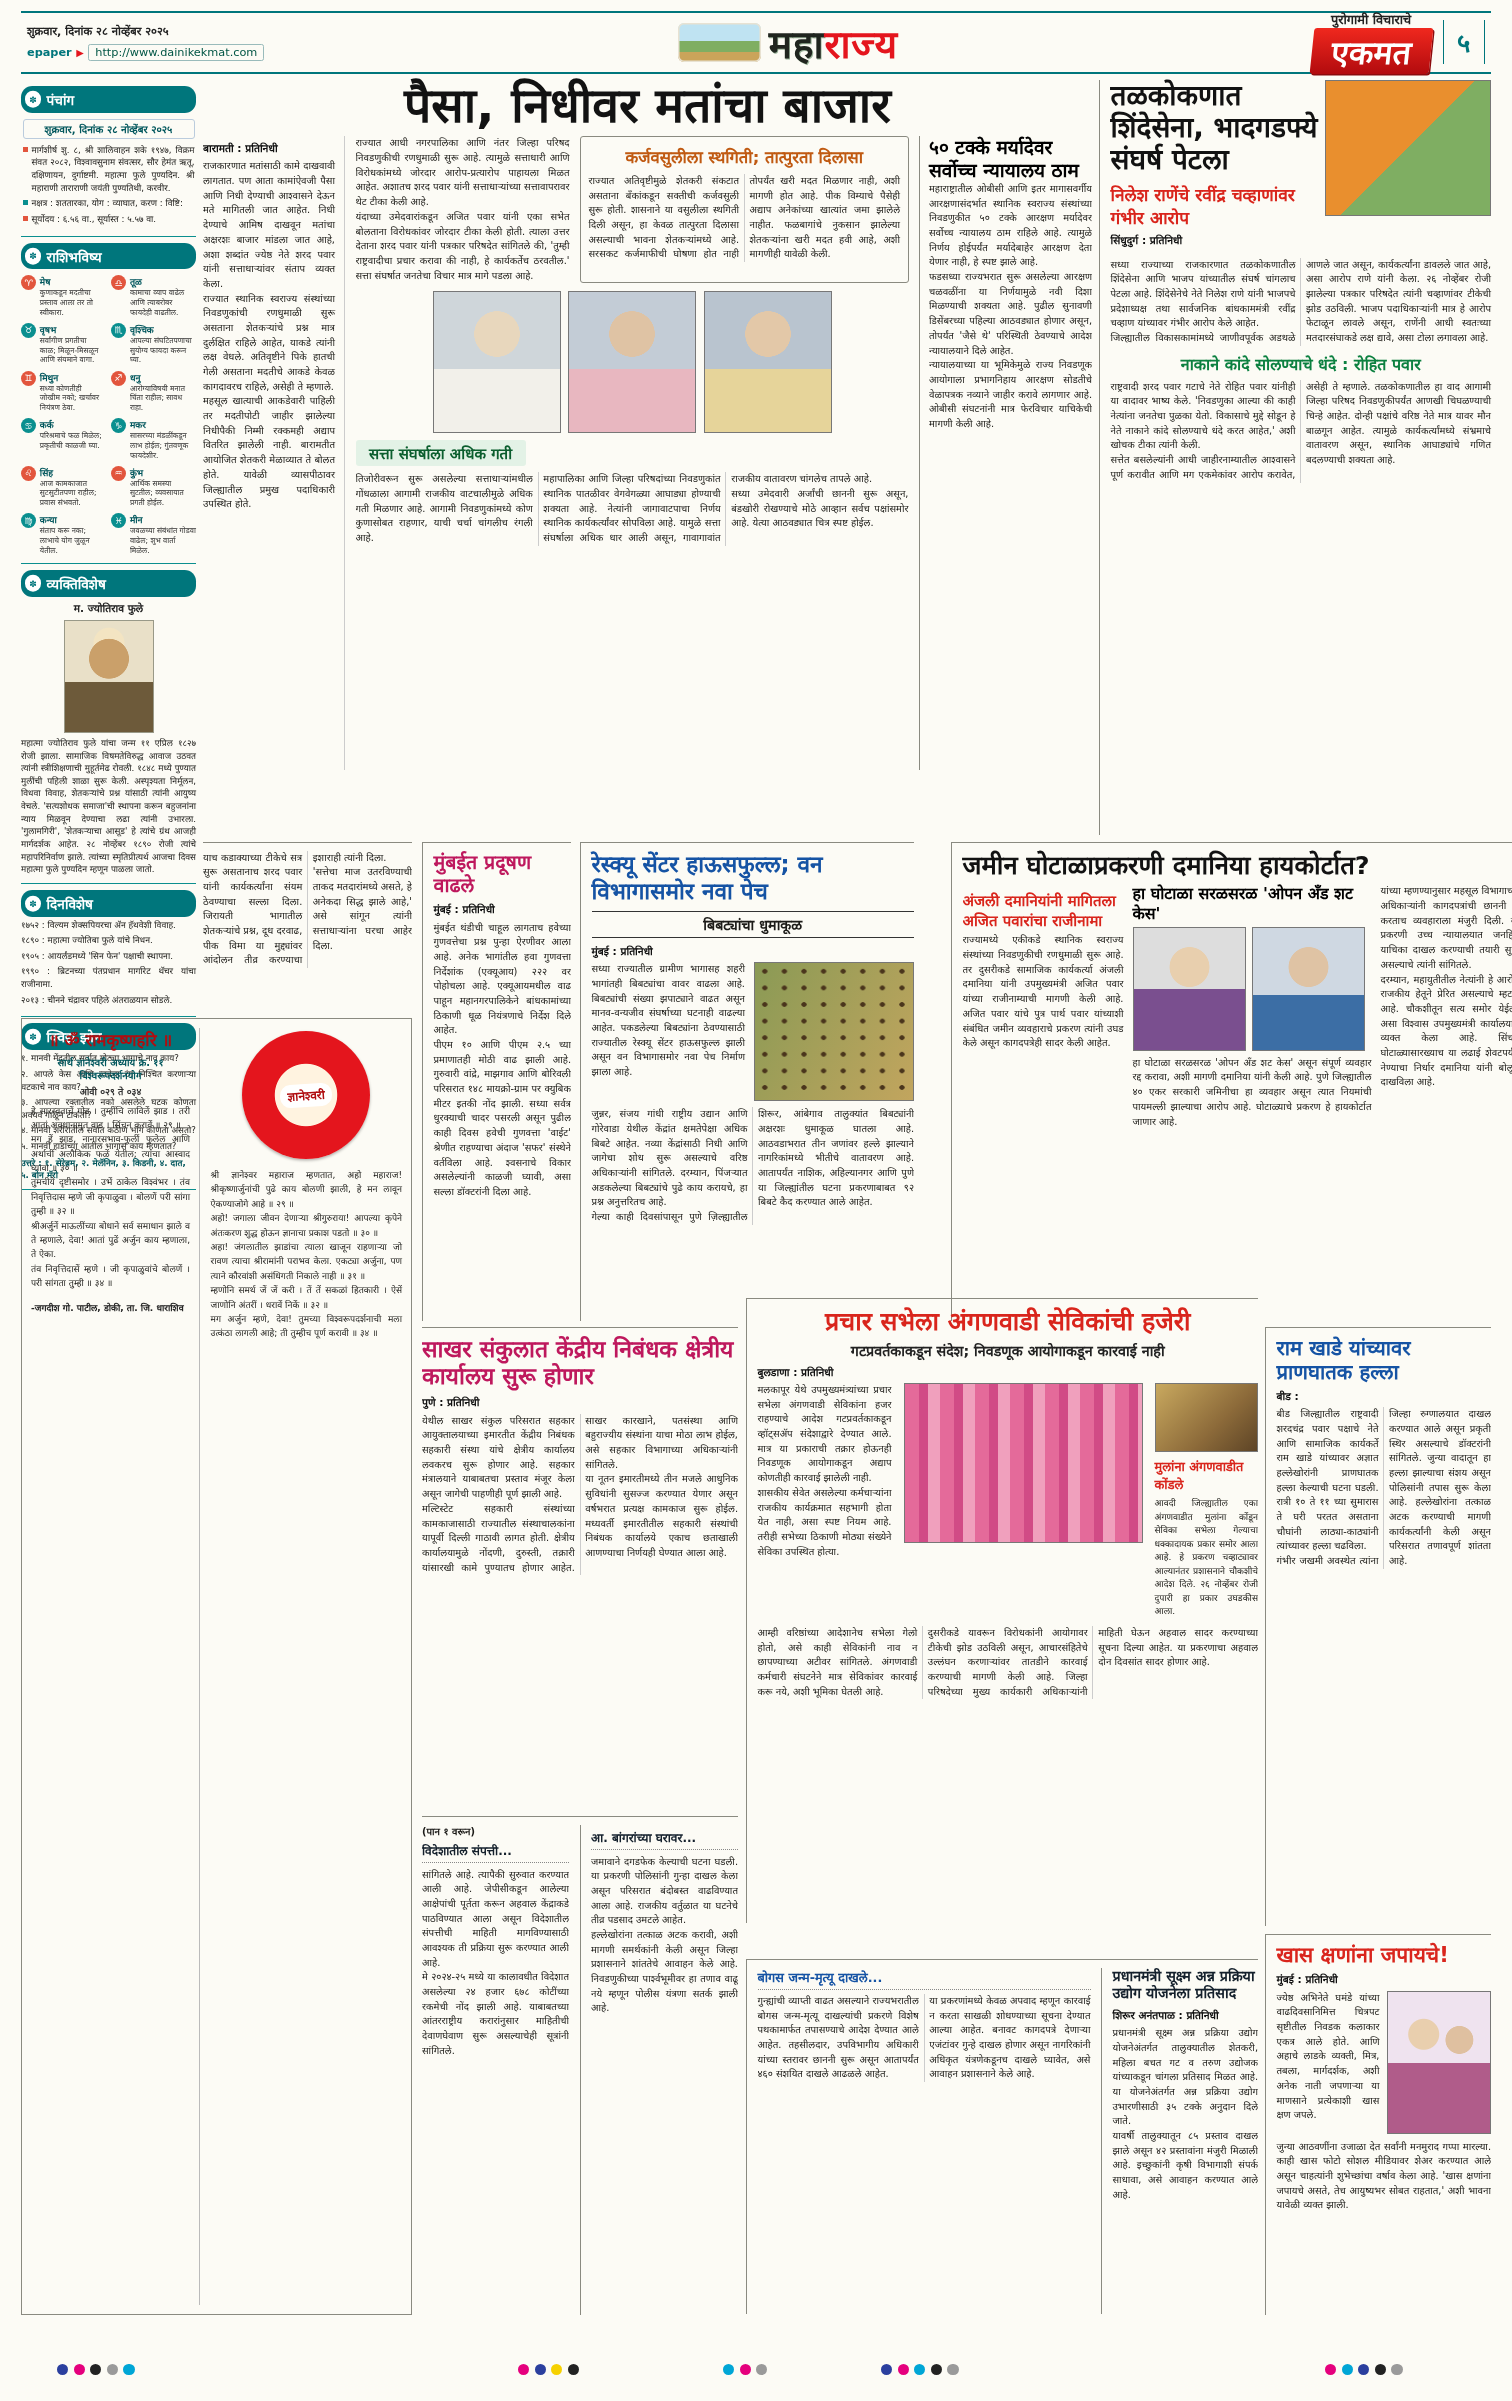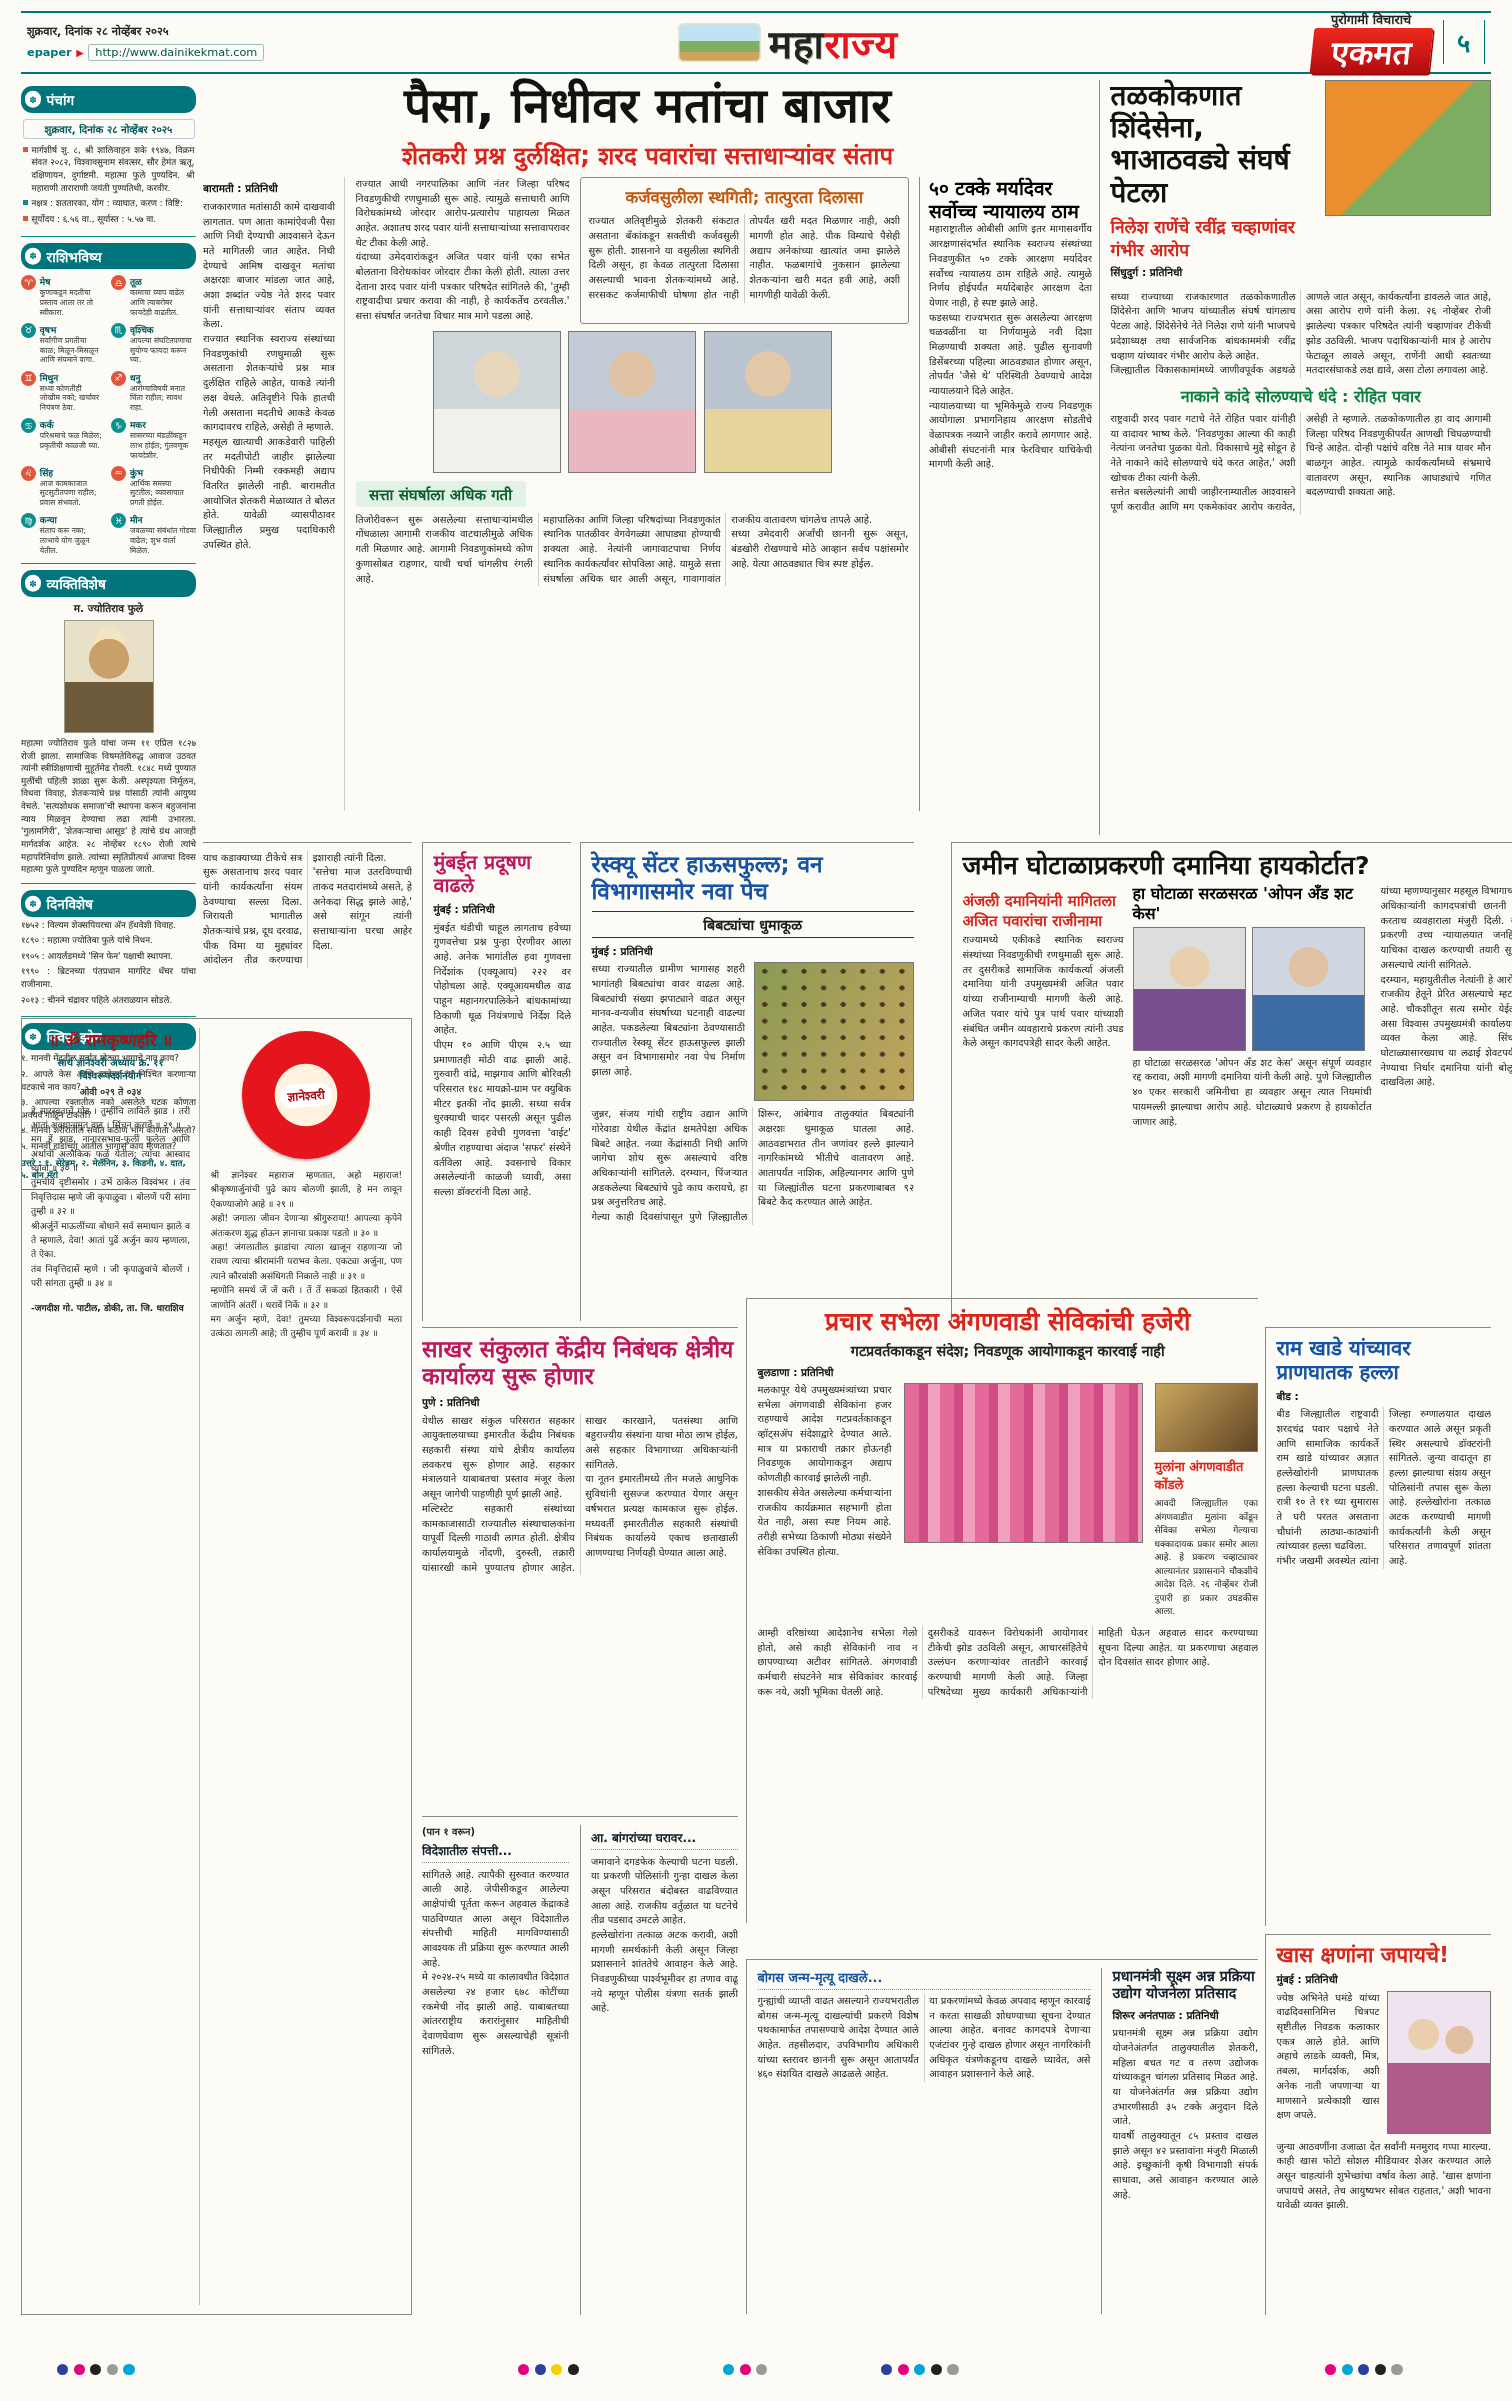--- a/index.html
+++ b/index.html
@@ -333,21 +333,20 @@
       <div class="dny-verse">श्री ज्ञानेश्वर महाराज म्हणतात, अहो महाराज! श्रीकृष्णार्जुनांची पुढे काय बोलणी झाली, हे मन लावून ऐकण्याजोगे आहे ॥ २९ ॥
 अहो! जगाला जीवन देणाऱ्या श्रीगुरुराया! आपल्या कृपेने अंतःकरण शुद्ध होऊन ज्ञानाचा प्रकाश पडतो ॥ ३० ॥
 अहा! जंगलातील झाडांचा त्याला खाजून राहणाऱ्या जो रावण त्याचा श्रीरामांनी पराभव केला. एकट्या अर्जुना, पण त्याने कौरवांशी असंधिगती निकाले नाही ॥ ३१ ॥
 म्हणोनि समर्थ जें जें करी । तें तें सकळां हितकारी । ऐसें जाणोनि अंतरीं । धरावें निकें ॥ ३२ ॥
 मग अर्जुन म्हणे, देवा! तुमच्या विश्वरूपदर्शनाची मला उत्कंठा लागली आहे; ती तुम्हीच पूर्ण करावी ॥ ३४ ॥</div>
     </div>
   </section>
 
   <section id="lead" class="abs">
     <h1 class="h-black-xl">पैसा, निधीवर मतांचा बाजार</h1>
-    <div class="sub-red-center">शेतकरी प्रश्न दुर्लक्षित; शरद पवारांचा सत्ताधाऱ्यांवर संताप</div>
     <div class="lead-grid">
       <div class="lead-colA">
         <div class="byline">बारामती : प्रतिनिधी</div>
         <div class="body-text">राजकारणात मतांसाठी कामे दाखवावी लागतात. पण आता कामांऐवजी पैसा आणि निधी देण्याची आश्वासने देऊन मते मागितली जात आहेत. निधी देण्याचे आमिष दाखवून मतांचा अक्षरशः बाजार मांडला जात आहे, अशा शब्दांत ज्येष्ठ नेते शरद पवार यांनी सत्ताधाऱ्यांवर संताप व्यक्त केला.
 राज्यात स्थानिक स्वराज्य संस्थांच्या निवडणुकांची रणधुमाळी सुरू असताना शेतकऱ्यांचे प्रश्न मात्र दुर्लक्षित राहिले आहेत, याकडे त्यांनी लक्ष वेधले. अतिवृष्टीने पिके हातची गेली असताना मदतीचे आकडे केवळ कागदावरच राहिले, असेही ते म्हणाले.
 महसूल खात्याची आकडेवारी पाहिली तर मदतीपोटी जाहीर झालेल्या निधीपैकी निम्मी रक्कमही अद्याप वितरित झालेली नाही. बारामतीत आयोजित शेतकरी मेळाव्यात ते बोलत होते. यावेळी व्यासपीठावर जिल्ह्यातील प्रमुख पदाधिकारी उपस्थित होते.</div>
       </div>
       <div class="lead-colB">
         <div class="body-text">राज्यात आधी नगरपालिका आणि नंतर जिल्हा परिषद निवडणुकीची रणधुमाळी सुरू आहे. त्यामुळे सत्ताधारी आणि विरोधकांमध्ये जोरदार आरोप-प्रत्यारोप पाहायला मिळत आहेत. अशातच शरद पवार यांनी सत्ताधाऱ्यांच्या सत्तावापरावर थेट टीका केली आहे.
 यंदाच्या उमेदवारांकडून अजित पवार यांनी एका सभेत बोलताना विरोधकांवर जोरदार टीका केली होती. त्याला उत्तर देताना शरद पवार यांनी पत्रकार परिषदेत सांगितले की, 'तुम्ही राष्ट्रवादीचा प्रचार करावा की नाही, हे कार्यकर्तेच ठरवतील.' सत्ता संघर्षात जनतेचा विचार मात्र मागे पडला आहे.</div>
@@ -372,21 +371,21 @@
         <div class="body-text cols3">तिजोरीवरून सुरू असलेल्या सत्ताधाऱ्यांमधील गोंधळाला आगामी राजकीय वाटचालीमुळे अधिक गती मिळणार आहे. आगामी निवडणुकांमध्ये कोण कुणासोबत राहणार, याची चर्चा चांगलीच रंगली आहे.
 महापालिका आणि जिल्हा परिषदांच्या निवडणुकांत स्थानिक पातळीवर वेगवेगळ्या आघाड्या होण्याची शक्यता आहे. नेत्यांनी जागावाटपाचा निर्णय स्थानिक कार्यकर्त्यांवर सोपविला आहे. यामुळे सत्ता संघर्षाला अधिक धार आली असून, गावागावांत राजकीय वातावरण चांगलेच तापले आहे.
 सध्या उमेदवारी अर्जांची छाननी सुरू असून, बंडखोरी रोखण्याचे मोठे आव्हान सर्वच पक्षांसमोर आहे. येत्या आठवड्यात चित्र स्पष्ट होईल.</div>
       </div>
     </div>
   </section>
 
   <section id="talkokan" class="abs">
     <div class="tal-head">
       <div class="tal-head-left">
-        <h2 class="h-black-lg">तळकोकणात शिंदेसेना, भाआठवड्ये संघर्ष पेटला</h2>
+        <h2 class="h-black-lg">तळकोकणात शिंदेसेना, भादगडफ्ये संघर्ष पेटला</h2>
         <div class="sub-red-md">निलेश राणेंचे रवींद्र चव्हाणांवर गंभीर आरोप</div>
         <div class="byline">सिंधुदुर्ग : प्रतिनिधी</div>
       </div>
       <div class="photo tal-photo"></div>
     </div>
     <div class="body-text cols2" style="margin-top:6px">सध्या राज्याच्या राजकारणात तळकोकणातील शिंदेसेना आणि भाजप यांच्यातील संघर्ष चांगलाच पेटला आहे. शिंदेसेनेचे नेते निलेश राणे यांनी भाजपचे प्रदेशाध्यक्ष तथा सार्वजनिक बांधकाममंत्री रवींद्र चव्हाण यांच्यावर गंभीर आरोप केले आहेत.
 जिल्ह्यातील विकासकामांमध्ये जाणीवपूर्वक अडथळे आणले जात असून, कार्यकर्त्यांना डावलले जात आहे, असा आरोप राणे यांनी केला. २६ नोव्हेंबर रोजी झालेल्या पत्रकार परिषदेत त्यांनी चव्हाणांवर टीकेची झोड उठविली. भाजप पदाधिकाऱ्यांनी मात्र हे आरोप फेटाळून लावले असून, राणेंनी आधी स्वतःच्या मतदारसंघाकडे लक्ष द्यावे, असा टोला लगावला आहे.</div>
     <div class="h-green">नाकाने कांदे सोलण्याचे धंदे : रोहित पवार</div>
     <div class="body-text cols2">राष्ट्रवादी शरद पवार गटाचे नेते रोहित पवार यांनीही या वादावर भाष्य केले. 'निवडणुका आल्या की काही नेत्यांना जनतेचा पुळका येतो. विकासाचे मुद्दे सोडून हे नेते नाकाने कांदे सोलण्याचे धंदे करत आहेत,' अशी खोचक टीका त्यांनी केली.
 सत्तेत बसलेल्यांनी आधी जाहीरनाम्यातील आश्वासने पूर्ण करावीत आणि मग एकमेकांवर आरोप करावेत, असेही ते म्हणाले. तळकोकणातील हा वाद आगामी जिल्हा परिषद निवडणुकीपर्यंत आणखी चिघळण्याची चिन्हे आहेत. दोन्ही पक्षांचे वरिष्ठ नेते मात्र यावर मौन बाळगून आहेत. त्यामुळे कार्यकर्त्यांमध्ये संभ्रमाचे वातावरण असून, स्थानिक आघाड्यांचे गणित बदलण्याची शक्यता आहे.</div>

